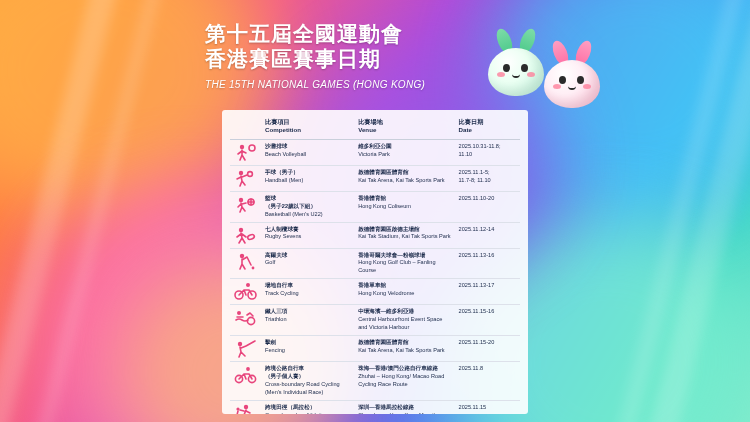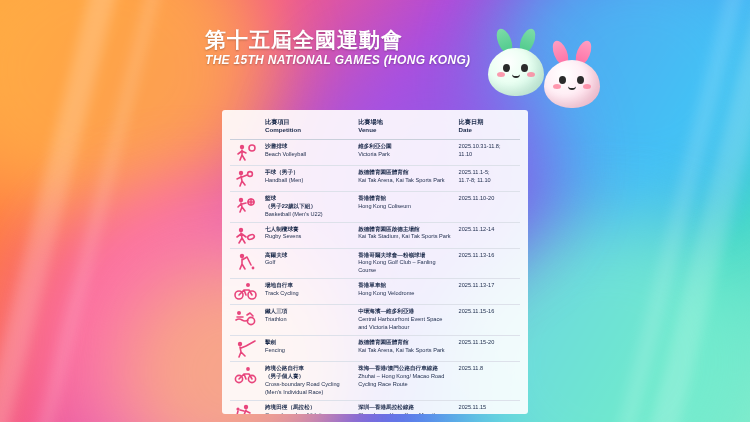--- a/index.html
+++ b/index.html
@@ -40,41 +40,42 @@
   }
   .s1 { left: 36px; }
   .s2 { left: 92px; width: 14px; opacity:.25;}
   .s3 { right: 60px; width: 18px; opacity:.25;}
   .s4 { right: 18px; width: 28px; opacity:.3;}
 
   
   #header {
     position: absolute;
     left: 205px;
-    top: 28px;
+    top: 22px;
     width: 330px;
     color: #fff;
     text-shadow: 0 1px 2px rgba(0,0,0,.25);
   }
   .title-zh1 {
     font-size: 21px;
     font-weight: bold;
     letter-spacing: 1px;
     line-height: 1.18;
   }
   .title-zh2 {
     font-size: 21px;
     font-weight: bold;
     letter-spacing: 1px;
     line-height: 1.18;
   }
   .title-en {
-    font-size: 12px;
+    margin-top: 6px;
+    font-size: 10px;
     font-style: italic;
-    font-weight: bold;
+    font-weight: normal;
     line-height: 1.3;
     letter-spacing: .3px;
   }
 
   
   #mascots { position: absolute; right: 138px; top: 24px; width: 130px; height: 86px; }
   .mascot { position: absolute; width: 56px; height: 62px; }
   .m-body {
     position: absolute; left: 0; top: 14px;
     width: 56px; height: 48px;
@@ -154,20 +155,21 @@
   <div class="blob b4"></div>
   <div class="blob b5"></div>
   <div class="blob b6"></div>
   <div class="stripe s1"></div>
   <div class="stripe s2"></div>
   <div class="stripe s3"></div>
   <div class="stripe s4"></div>
 
   <div id="header">
     <div class="title-zh1">第十五屆全國運動會</div>
+    <div class="title-zh2">香港賽區賽事日期</div>
     <div class="title-en">
       <span>THE 15TH NATIONAL GAMES (HONG KONG)</span><br>
     </div>
   </div>
 
   <div id="mascots">
     <div class="mascot mascot-green">
       <div class="m-ear l"></div>
         <div class="m-ear r"></div>
       <div class="m-body"></div>

